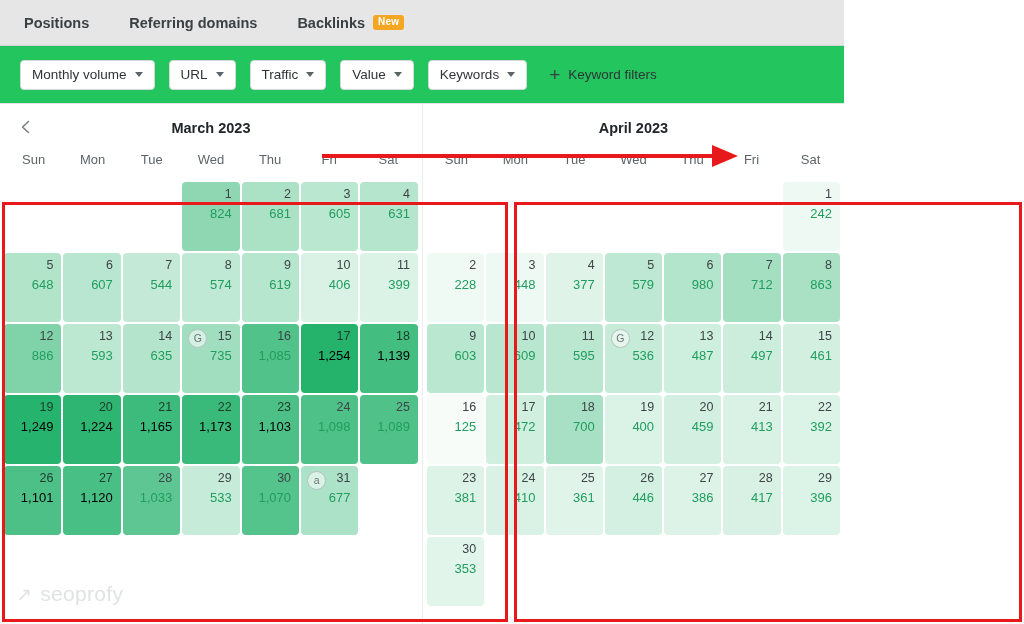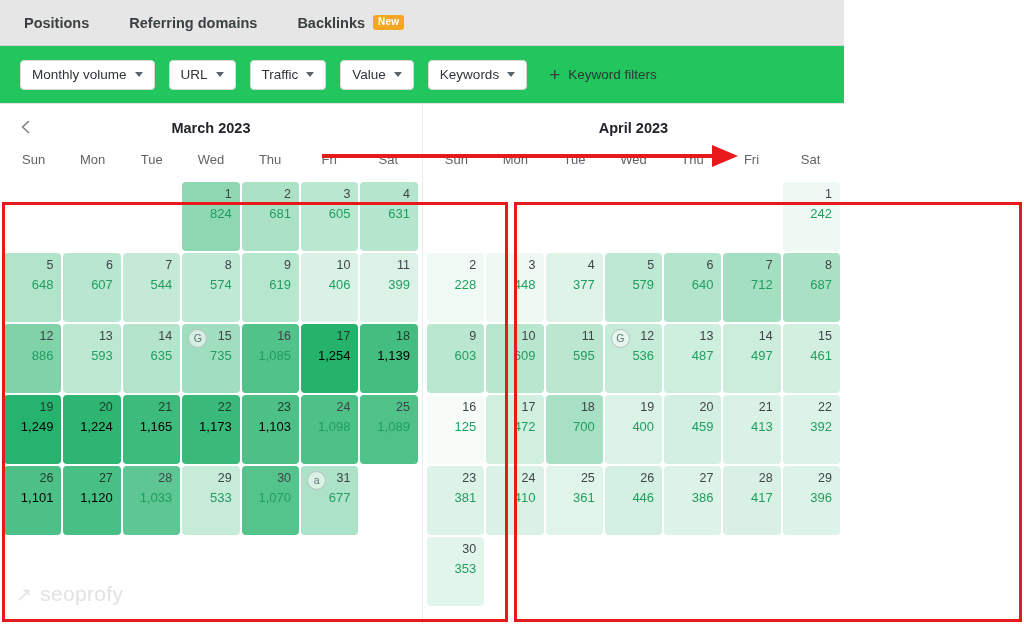--- a/index.html
+++ b/index.html
@@ -452,29 +452,29 @@
           <div class="cell" style="background: rgb(223, 243, 233);">
             <span class="daynum">4</span>
             <span class="dayval">377</span>
           </div>
           <div class="cell" style="background: rgb(190, 232, 211);">
             <span class="daynum">5</span>
             <span class="dayval">579</span>
           </div>
           <div class="cell" style="background: rgb(179, 228, 204);">
             <span class="daynum">6</span>
-            <span class="dayval">640</span>
+            <span class="dayval">980</span>
           </div>
           <div class="cell" style="background: rgb(165, 223, 194);">
             <span class="daynum">7</span>
             <span class="dayval">712</span>
           </div>
           <div class="cell" style="background: rgb(170, 225, 197);">
             <span class="daynum">8</span>
-            <span class="dayval">687</span>
+            <span class="dayval">863</span>
           </div>
           <div class="cell" style="background: rgb(186, 231, 208);">
             <span class="daynum">9</span>
             <span class="dayval">603</span>
           </div>
           <div class="cell" style="background: rgb(185, 230, 207);">
             <span class="daynum">10</span>
             <span class="dayval">609</span>
           </div>
           <div class="cell" style="background: rgb(187, 231, 209);">

